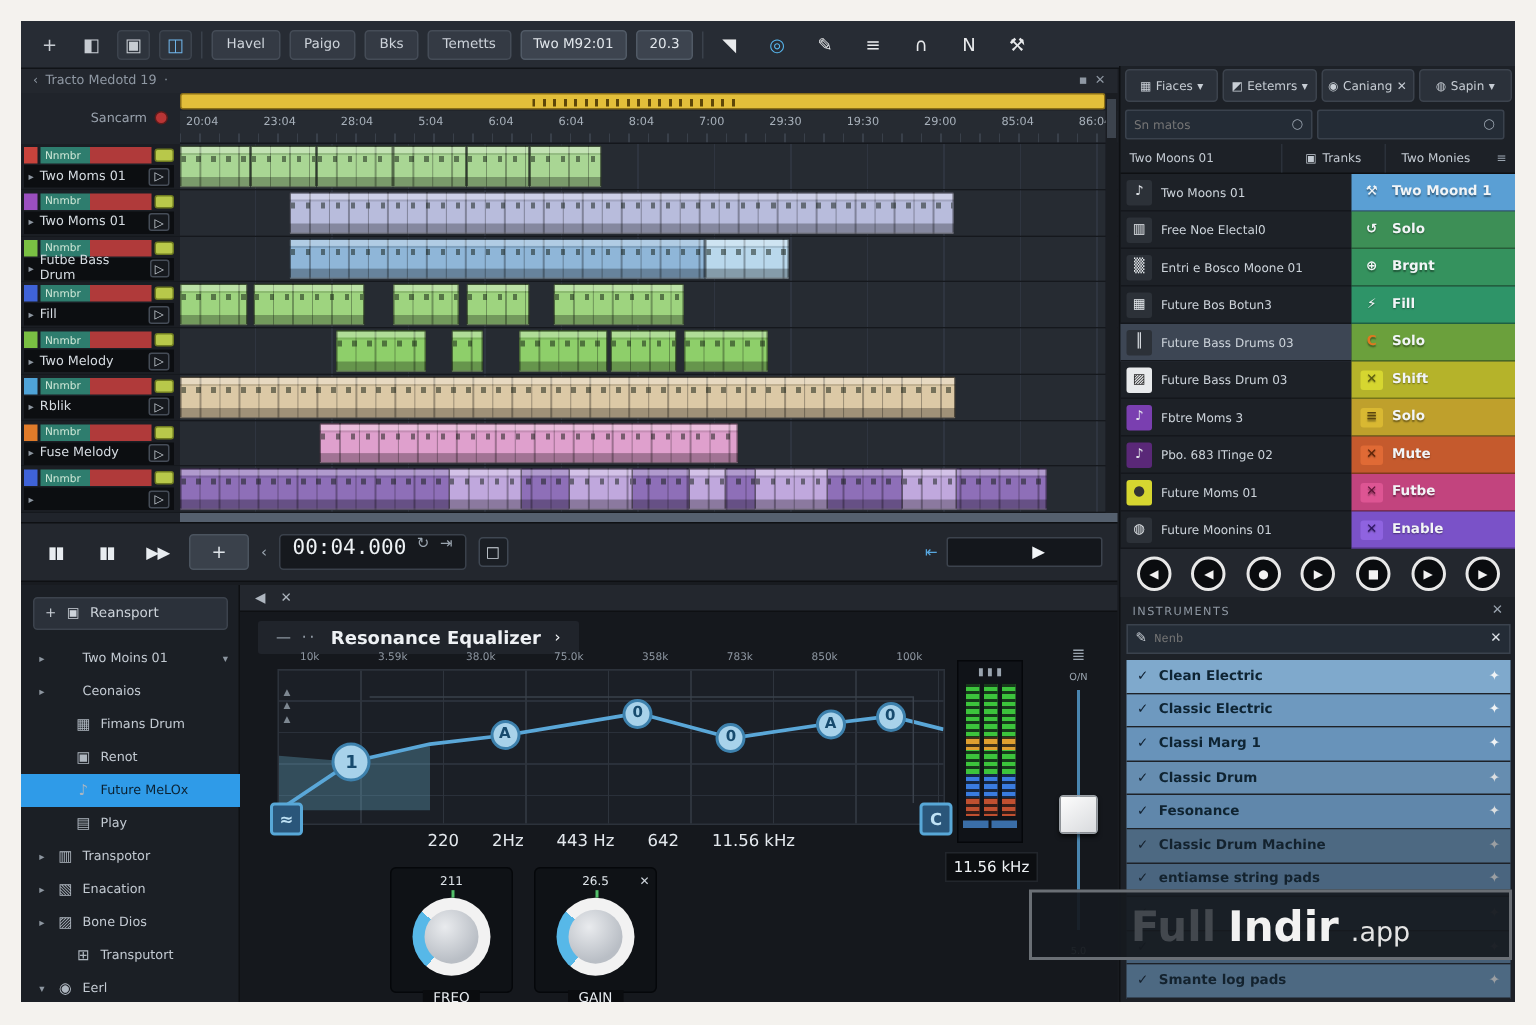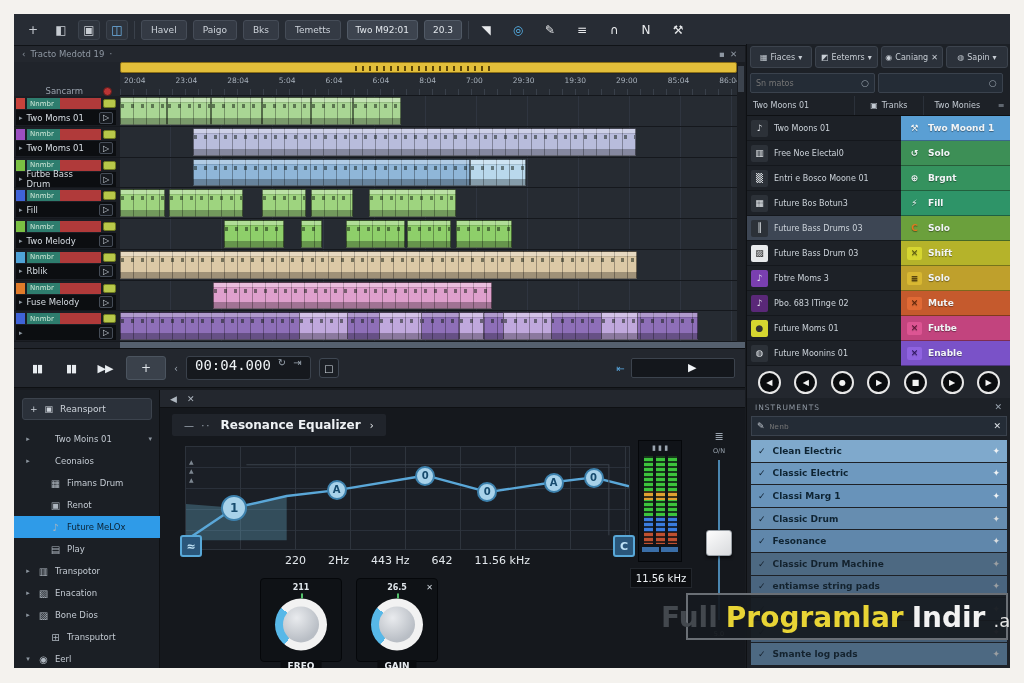--- a/index.html
+++ b/index.html
@@ -23,22 +23,22 @@
 
   
   #arrange { left:0; top:32px; width:731px; height:302px; background:#20242b; }
   #arr-head { left:0; top:0; width:731px; height:16px; display:flex; align-items:center;
     gap:5px; padding:0 8px; color:#8f98a3; font-size:8.5px; background:#23272e; }
   #arr-head .spacer { flex:1; }
   #loopbar { left:106px; top:16px; width:617px; height:11px; background:#e3bf3a;
     border:1px solid #8a6f18; border-radius:2px; }
   #loopbar::after { content:""; position:absolute; left:38%; top:3px; width:22%; height:5px;
     background:repeating-linear-gradient(90deg, rgba(70,50,0,.85) 0 2px, transparent 2px 7px); }
-  #sancarm { left:0; top:28px; width:106px; height:22px; display:flex; align-items:flex-end;
-    justify-content:flex-end; gap:20px; padding-right:8px; color:#99a2ad; font-size:8.5px; }
+  #sancarm { left:0; top:28px; width:106px; height:22px; display:flex; align-items:flex-start;
+    justify-content:flex-end; gap:5px; padding-right:8px; color:#99a2ad; font-size:8.5px; }
   .reddot { width:9px; height:9px; border-radius:50%; background:#b93535; border:1px solid #5e1c1c; }
   #ruler { left:106px; top:28px; width:625px; height:22px; background:#262b32;
     border-bottom:1px solid #14171c; display:flex; align-items:flex-start; justify-content:space-between;
     padding:2px 4px 0 4px; color:#a7b0ba; font-size:7.5px;
     background-image:repeating-linear-gradient(90deg, #39404a 0 1px, transparent 1px 13px);
     background-size:100% 6px; background-position:0 100%; background-repeat:no-repeat; }
   #tracks { left:0; top:50px; width:731px; height:246px; }
   .trow { position:relative; width:731px; height:30.75px; border-bottom:1px solid #15181d; }
   .thead { position:absolute; left:0; top:0; width:106px; height:100%; background:#1b1e24; }
   .tbar { position:absolute; left:2px; top:2px; right:4px; height:11px; display:flex; align-items:center; }
@@ -113,21 +113,21 @@
   #eq svg { position:absolute; left:0; top:0; width:100%; height:100%; }
   .eq-node { position:absolute; transform:translate(-50%,-50%); border-radius:50%;
     background:#a8d2ea; border:2px solid #3d81ad; color:#174b6e; font-weight:bold;
     display:flex; align-items:center; justify-content:center; }
   .eq-marks { position:absolute; left:3px; top:10px; color:#7d8791; font-size:6px; line-height:9px; }
   .eq-corner { position:absolute; width:22px; height:22px; background:#2a567a; border:2px solid #58a8d8;
     border-radius:3px; color:#bfe2f5; display:flex; align-items:center; justify-content:center;
     font-size:11px; font-weight:bold; }
   #eq-values { left:25px; top:164px; width:445px; display:flex; justify-content:center; gap:22px;
     color:#e4e9ee; font-size:11px; }
-  #knobs { left:100px; top:188px; display:flex; gap:14px;font-weight:bold; }
+  #knobs { left:100px; top:188px; display:flex; gap:14px; }
   .knob { width:82px; height:84px; background:#0f1216; border:1px solid #05070a; border-radius:4px; position:relative; }
   .kval { position:absolute; left:50%; top:4px; transform:translateX(-50%); color:#dfe5ea; font-size:8px; }
   .kx { position:absolute; right:4px; top:4px; color:#cfd6dd; font-size:8px; }
   .kring { position:absolute; left:50%; top:34px; transform:translate(-50%,-28%); width:52px; height:52px;
     border-radius:50%; background:conic-gradient(from 220deg, #57b8e8 0 90deg, #f2f2f2 90deg 360deg);
     display:flex; align-items:center; justify-content:center; }
   .kring::before { content:""; position:absolute; left:50%; top:-5px; width:2px; height:5px; background:#53c06a; }
   .kin { width:36px; height:36px; border-radius:50%; background:radial-gradient(circle at 38% 32%, #e9ebee, #b9bec5 70%); }
   .klabel { position:absolute; left:50%; bottom:-11px; transform:translateX(-50%);
     background:#0a0c0f; color:#e8ecf0; font-size:9px; padding:1px 7px; }
@@ -541,20 +541,31 @@
       <span>◀</span>
       <span>✕</span>
     </div>
     <div id="pl-title" class="abs">
       <span class="dash">— ··</span>
       <span class="nm">Resonance Equalizer</span>
       <span>›</span>
     </div>
 
     <div id="eq" class="abs">
+      <div id="eq-freqs">
+
+      <span>10k</span>
+          <span>3.59k</span>
+          <span>38.0k</span>
+          <span>75.0k</span>
+          <span>358k</span>
+          <span>783k</span>
+          <span>850k</span>
+          <span>100k</span>
+        </div>
       <div class="eq-marks" style="white-space:pre">▲
 ▲
 ▲</div>
       <svg viewBox="0 0 440 104" preserveAspectRatio="none">
         <path d="M0,95 L0,58 L48,62 L100,50 L100,95 Z" fill="rgba(110,185,215,0.30)" stroke="none"></path>
         <path d="M0,95 L48,62 L100,50 L150,44 L238,29 L300,46 L365,36 L405,31 L440,40" fill="none" stroke="#5aa7d8" stroke-width="2.5" stroke-linejoin="round"></path>
         <path d="M60,18 L420,18 L420,90" fill="none" stroke="#3a414b" stroke-width="1"></path>
       </svg>
       <div>
 
@@ -822,18 +833,17 @@
         <div class="instr-item" style="background: rgb(110, 153, 191); opacity: 0.6;">
           <span class="chk">✓</span>
           <span>Smante log pads</span>
           <span class="gear">✦</span>
         </div>
       </div>
   </div>
 
   <div id="watermark" class="abs">
     <span class="full">Full</span>
-    <span class="prog">Programlar</span>
     <span class="indir">Indir</span>
     <span class="appx">.app</span>
   </div>
 
 </div>
 
 </body></html>

